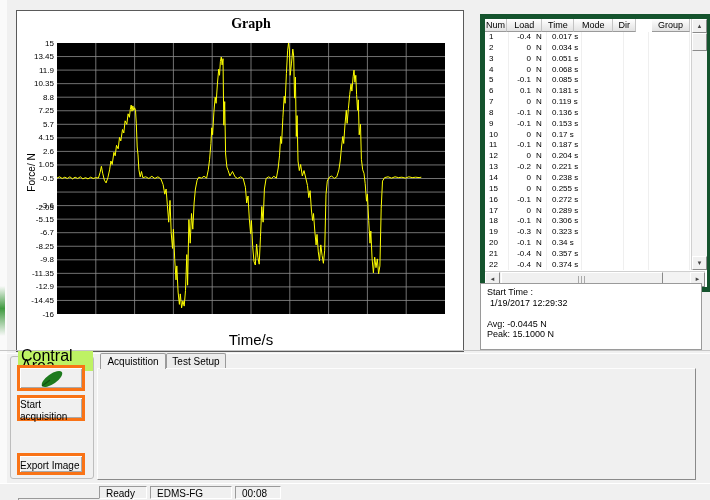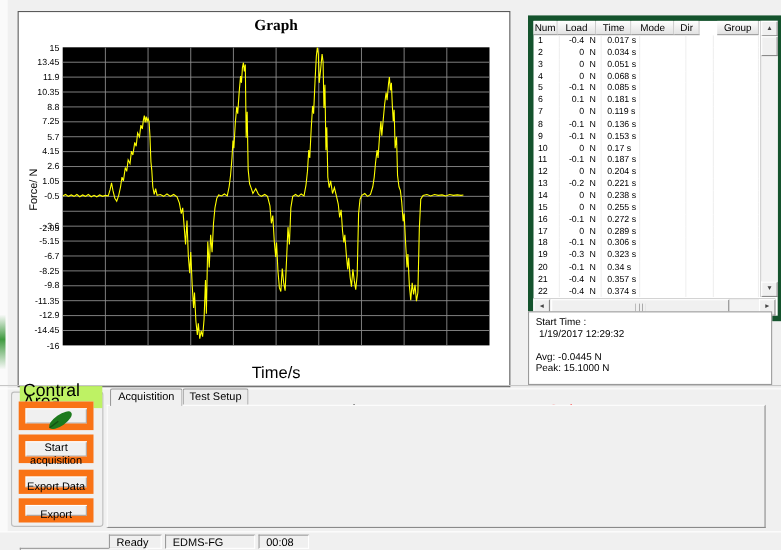--- a/index.html
+++ b/index.html
@@ -40,22 +40,22 @@
           font-size:6px;line-height:12px;color:#444;}
   .sb-thumb{position:absolute;background:#f0f0f0;border:1px solid;border-color:#fff #8a8a8a #8a8a8a #fff;box-sizing:border-box;}
   .grip{position:absolute;left:50%;top:3px;width:9px;height:8px;transform:translateX(-50%);
         background:repeating-linear-gradient(90deg,#aaa 0 1px,transparent 1px 3px);}
   
   #info-panel{left:480px;top:283px;width:222px;height:67px;background:#fff;border:1px solid #9a9a9a;
               font-size:9px;line-height:10.5px;padding:3px 0 0 6px;box-sizing:border-box;}
   
   .groupbox{border:1px solid #bdbdbd;border-radius:3px;}
   .gb-title{position:absolute;top:-6px;left:7px;background:#bef264;padding:0 3px;font-size:16px;line-height:10px;}
-  .btn{position:absolute;background:#f0f0f0;border:6px solid #f97316;box-shadow:inset 1px 1px 0 #ffffff,inset -1px -1px 0 #a9a9a9;
-       text-align:center;font-size:10px;cursor:default;box-sizing:border-box;}
+  .btn{position:absolute;background:#f0f0f0;border:3px solid #f97316;box-shadow:inset 1px 1px 0 #ffffff,inset -1px -1px 0 #a9a9a9;
+       text-align:left;font-size:10px;cursor:default;box-sizing:border-box;}
   .sep-line{left:0;top:350px;width:710px;height:2px;border-top:1px solid #c6c6c6;border-bottom:1px solid #fdfdfd;}
   #control-box{left:10px;top:356px;width:82px;height:121px;}
   
   .tab{position:absolute;top:353px;height:15px;line-height:15px;text-align:center;font-size:10px;
        border:1px solid #9a9a9a;border-bottom:none;border-radius:2px 2px 0 0;box-sizing:border-box;}
   #tab-acq{left:100px;width:66px;background:#f0f0f0;height:16px;z-index:3;}
   #tab-setup{left:166px;width:60px;background:#ececec;}
   #tab-page{left:97px;top:368px;width:597px;height:110px;border:1px solid;border-color:#fdfdfd #8a8a8a #8a8a8a #fdfdfd;background:#f0f0f0;z-index:1;}
   #setting-box{left:107px;top:375px;width:178px;height:85px;}
   #advance-box{left:293px;top:375px;width:180px;height:85px;}
@@ -428,21 +428,20 @@
 
 <div id="control-box" class="abs groupbox">
   <span class="gb-title">Contral Area</span>
   <div class="btn" style="left:6px;top:8px;width:68px;height:26px;">
     <svg width="64" height="22">
       <ellipse cx="32" cy="11" rx="12" ry="5" fill="#1d7a1d" transform="rotate(-35 32 11)"></ellipse>
       <path d="M22 18 L30 12" stroke="#145214" stroke-width="1.3" fill="none"></path>
     </svg>
   </div>
   <div class="btn" style="left:6px;top:38px;width:68px;height:26px;line-height:12px;padding-top:1px;">Start acquisition</div>
-  <div class="btn" style="left:6px;top:70px;width:68px;height:22px;line-height:20px;">Export Data</div>
   <div class="btn" style="left:6px;top:96px;width:68px;height:22px;line-height:20px;">Export Image</div>
 </div>
 
 <div id="tab-page" class="abs"></div>
 <div id="tab-acq" class="tab">Acquistition</div>
 <div id="tab-setup" class="tab">Test Setup</div>
 
 <div id="setting-box" class="abs groupbox">
   <span class="gb-title">Setting</span>
   <span class="fldlabel" style="left:7px;top:10px;">Report Name</span>

